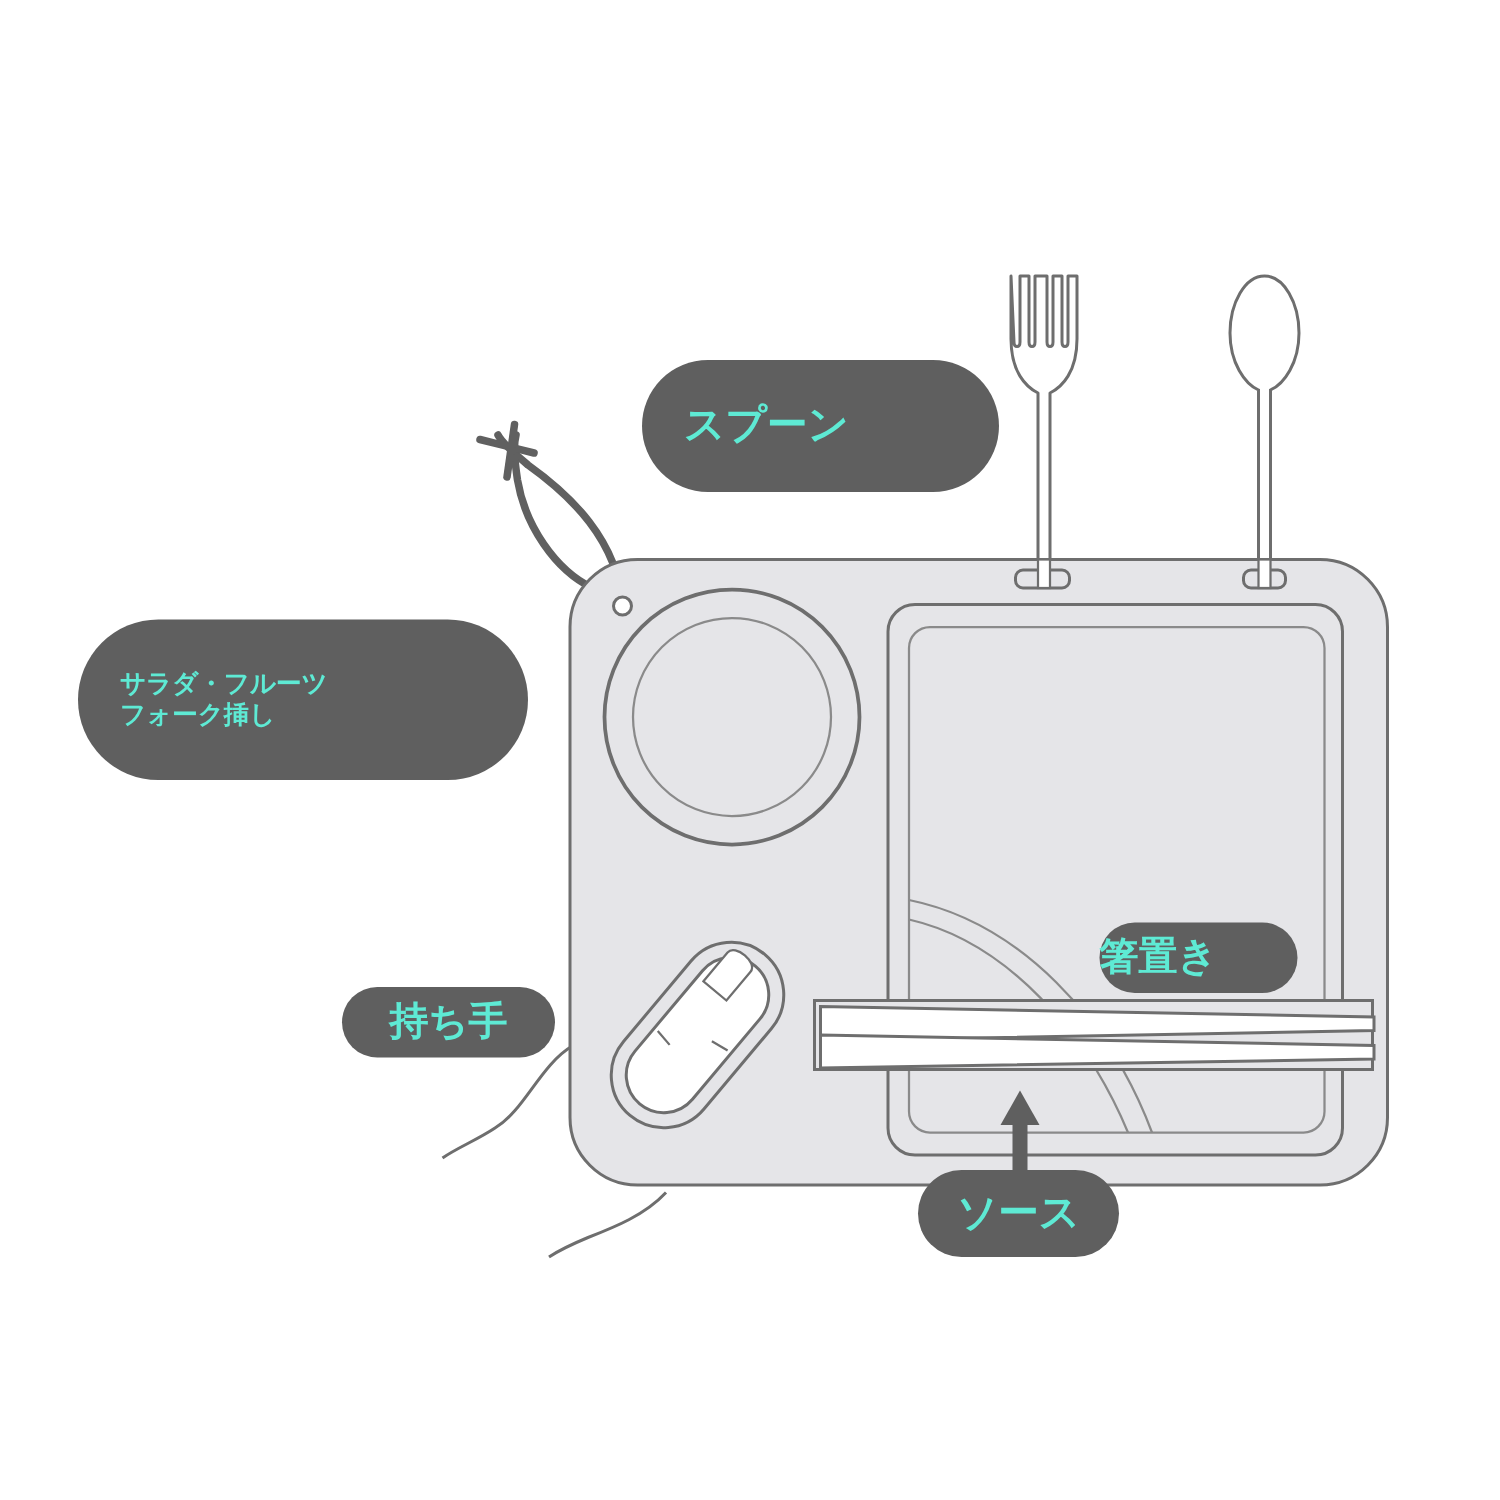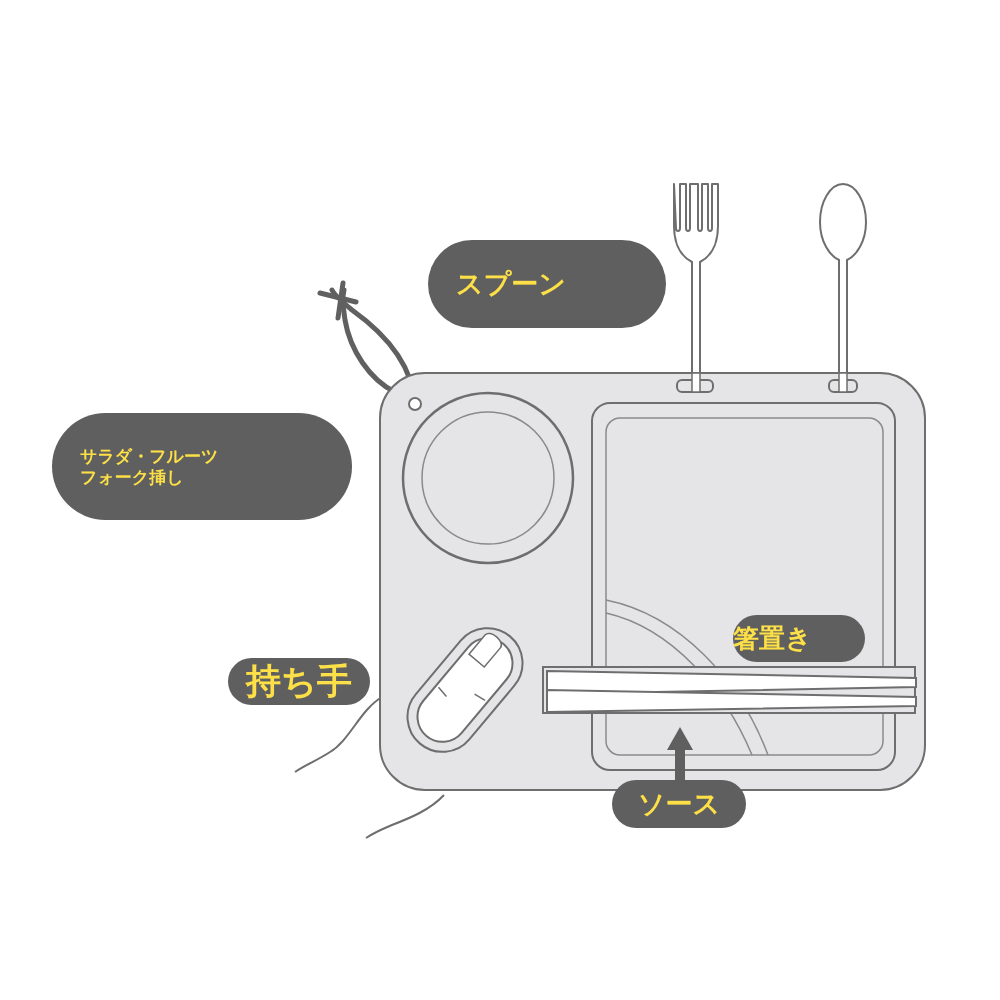--- a/index.html
+++ b/index.html
@@ -1,19 +1,19 @@
 <!DOCTYPE html>
 <html><head>
   <meta charset="utf-8">
   <style>
     html, body { margin: 0; padding: 0; background: #ffffff; }
     body { width: 1000px; height: 1000px; position: relative; overflow: hidden;
            font-family: "DejaVu Sans", sans-serif; }
     svg.art { position: absolute; left: 0; top: 0; }
-    .pill { position: absolute; background: #5f5f5f; color: #fde047; border-radius: 999px;
+    .pill { position: absolute; background: #5f5f5f; color: #5eead4; border-radius: 999px;
             display: flex; flex-direction: column; justify-content: center;
             font-family: "DejaVu Sans", sans-serif; font-weight: bold; line-height: 1.22;
             box-sizing: border-box; }
     .pill span { display: block; white-space: nowrap; }
   </style>
 </head>
 <body>
 
 <svg class="art" width="1000" height="1000" viewBox="0 0 1000 1000">
 
@@ -71,23 +71,23 @@
 
 <div class="pill" style="left:428px; top:240px; width:238px; height:88px; padding-left:28px; font-size:27px;">
   <span>スプーン</span>
 </div>
 
 <div class="pill" style="left:52px; top:413px; width:300px; height:107px; padding-left:28px; font-size:17px;">
   <span>サラダ・フルーツ</span>
   <span>フォーク挿し</span>
 </div>
 
-<div class="pill" style="left:228px; top:658px; width:142px; height:47px; align-items:center; font-size:35px;">
+<div class="pill" style="left:228px; top:658px; width:142px; height:47px; align-items:center; font-size:26px;">
   <span>持ち手</span>
 </div>
 
 <div class="pill" style="left:733px; top:615px; width:132px; height:47px; align-items:flex-start; font-size:26px;">
   <span>箸置き</span>
 </div>
 
-<div class="pill" style="left:612px; top:780px; width:134px; height:48px; align-items:center; font-size:27px;">
+<div class="pill" style="left:612px; top:780px; width:134px; height:58px; align-items:center; font-size:27px;">
   <span>ソース</span>
 </div>
 
 </body></html>

